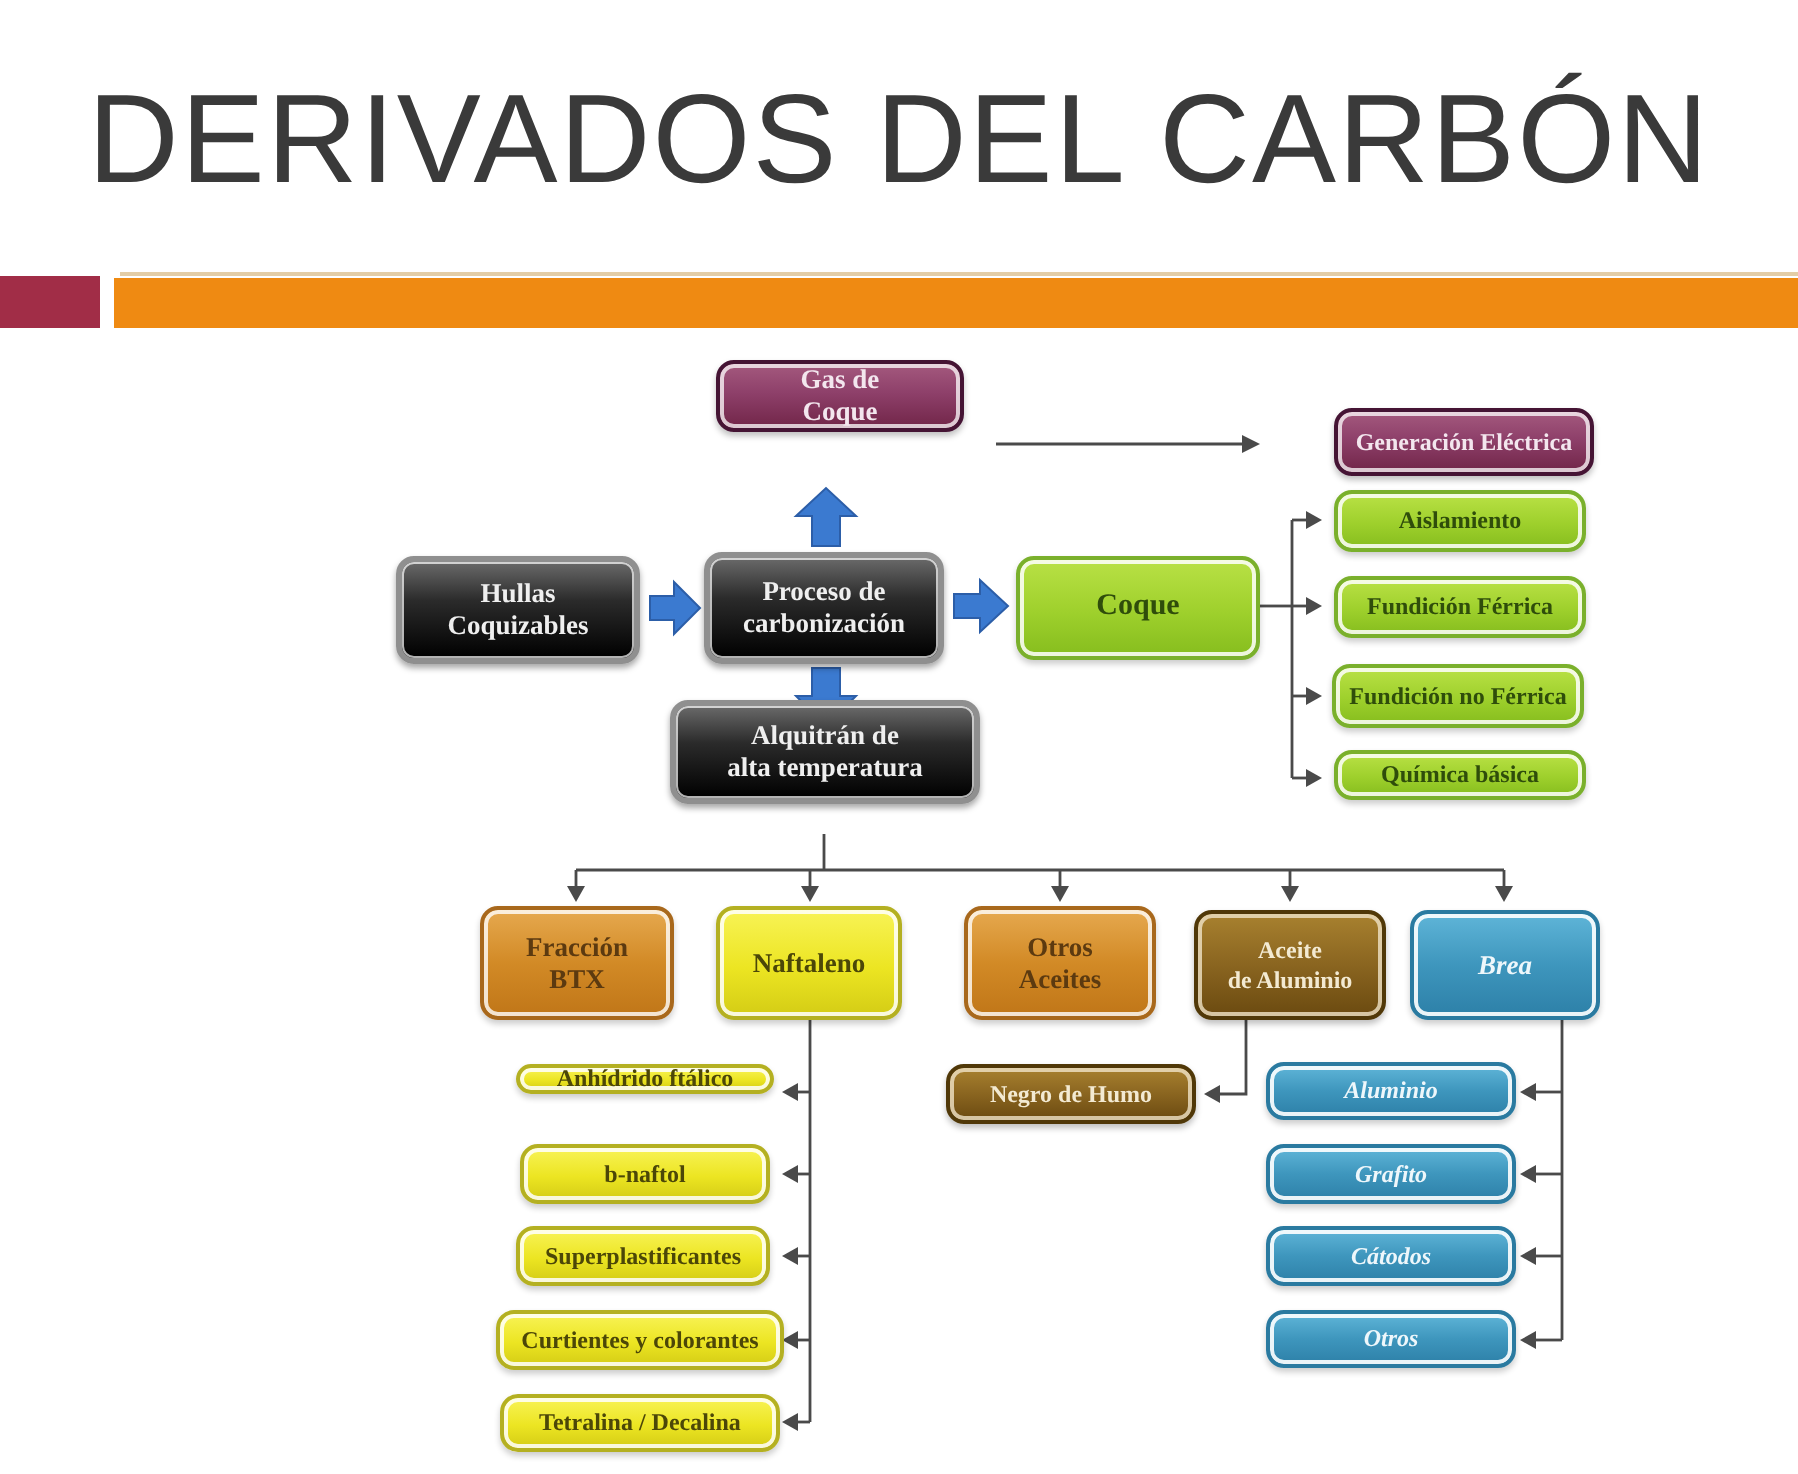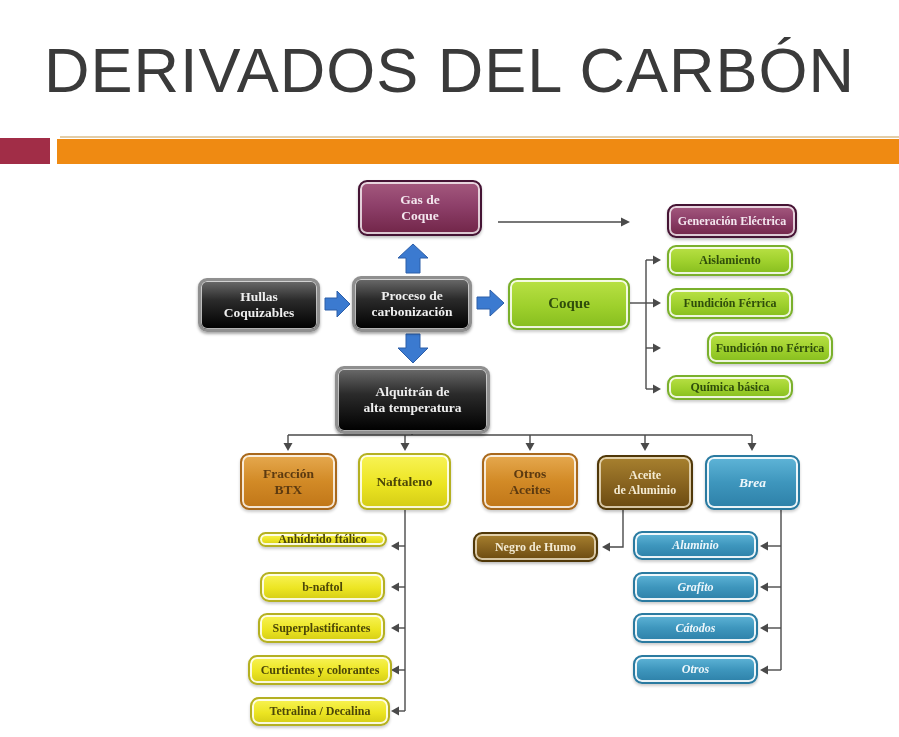--- a/index.html
+++ b/index.html
@@ -117,35 +117,35 @@
       <polygon class="flow-arrow" points="406,273 406,258 398,258 413,244 428,258 420,258 420,273"></polygon>
       </g>
     <g>
       <polygon class="flow-arrow" points="477,297 490,297 490,290 504,303 490,316 490,309 477,309"></polygon>
       </g>
     <g>
       <polygon class="flow-arrow" points="406,334 406,348 398,348 413,363 428,348 420,348 420,334"></polygon>
       </g>
   </svg>
 
-  <div class="node purple fs-lg" style="left:358px;top:180px;width:124px;height:56px">Gas de
+  <div class="node purple fs-lg" style="left:358px;top:180px;width:124px;height:36px">Gas de
 Coque</div>
   <div class="node dark fs-lg" style="left:198px;top:278px;width:122px;height:54px">Hullas
 Coquizables</div>
   <div class="node dark fs-lg" style="left:352px;top:276px;width:120px;height:56px">Proceso de
 carbonización</div>
   <div class="node green fs-xl" style="left:508px;top:278px;width:122px;height:52px">Coque</div>
 
   <div class="node purple fs-sm" style="left:667px;top:204px;width:130px;height:34px">Generación Eléctrica</div>
   <div class="node green fs-sm" style="left:667px;top:245px;width:126px;height:31px">Aislamiento</div>
   <div class="node green fs-sm" style="left:667px;top:288px;width:126px;height:31px">Fundición Férrica</div>
-  <div class="node green fs-sm" style="left:707px;top:332px;width:126px;height:32px">Fundición no Férrica</div>
+  <div class="node green fs-sm" style="left:666px;top:332px;width:126px;height:32px">Fundición no Férrica</div>
   <div class="node green fs-sm" style="left:667px;top:375px;width:126px;height:25px">Química básica</div>
 
-  <div class="node dark fs-lg" style="left:335px;top:366px;width:155px;height:68px">Alquitrán de
+  <div class="node dark fs-lg" style="left:335px;top:350px;width:155px;height:52px">Alquitrán de
 alta temperatura</div>
 
   <div class="node orange fs-lg" style="left:240px;top:453px;width:97px;height:57px">Fracción
 BTX</div>
   <div class="node yellow fs-lg" style="left:358px;top:453px;width:93px;height:57px">Naftaleno</div>
   <div class="node orange fs-lg" style="left:482px;top:453px;width:96px;height:57px">Otros
 Aceites</div>
   <div class="node brown fs-sm" style="left:597px;top:455px;width:96px;height:55px">Aceite
 de Aluminio</div>
   <div class="node blue fs-lg" style="left:705px;top:455px;width:95px;height:55px">Brea</div>

